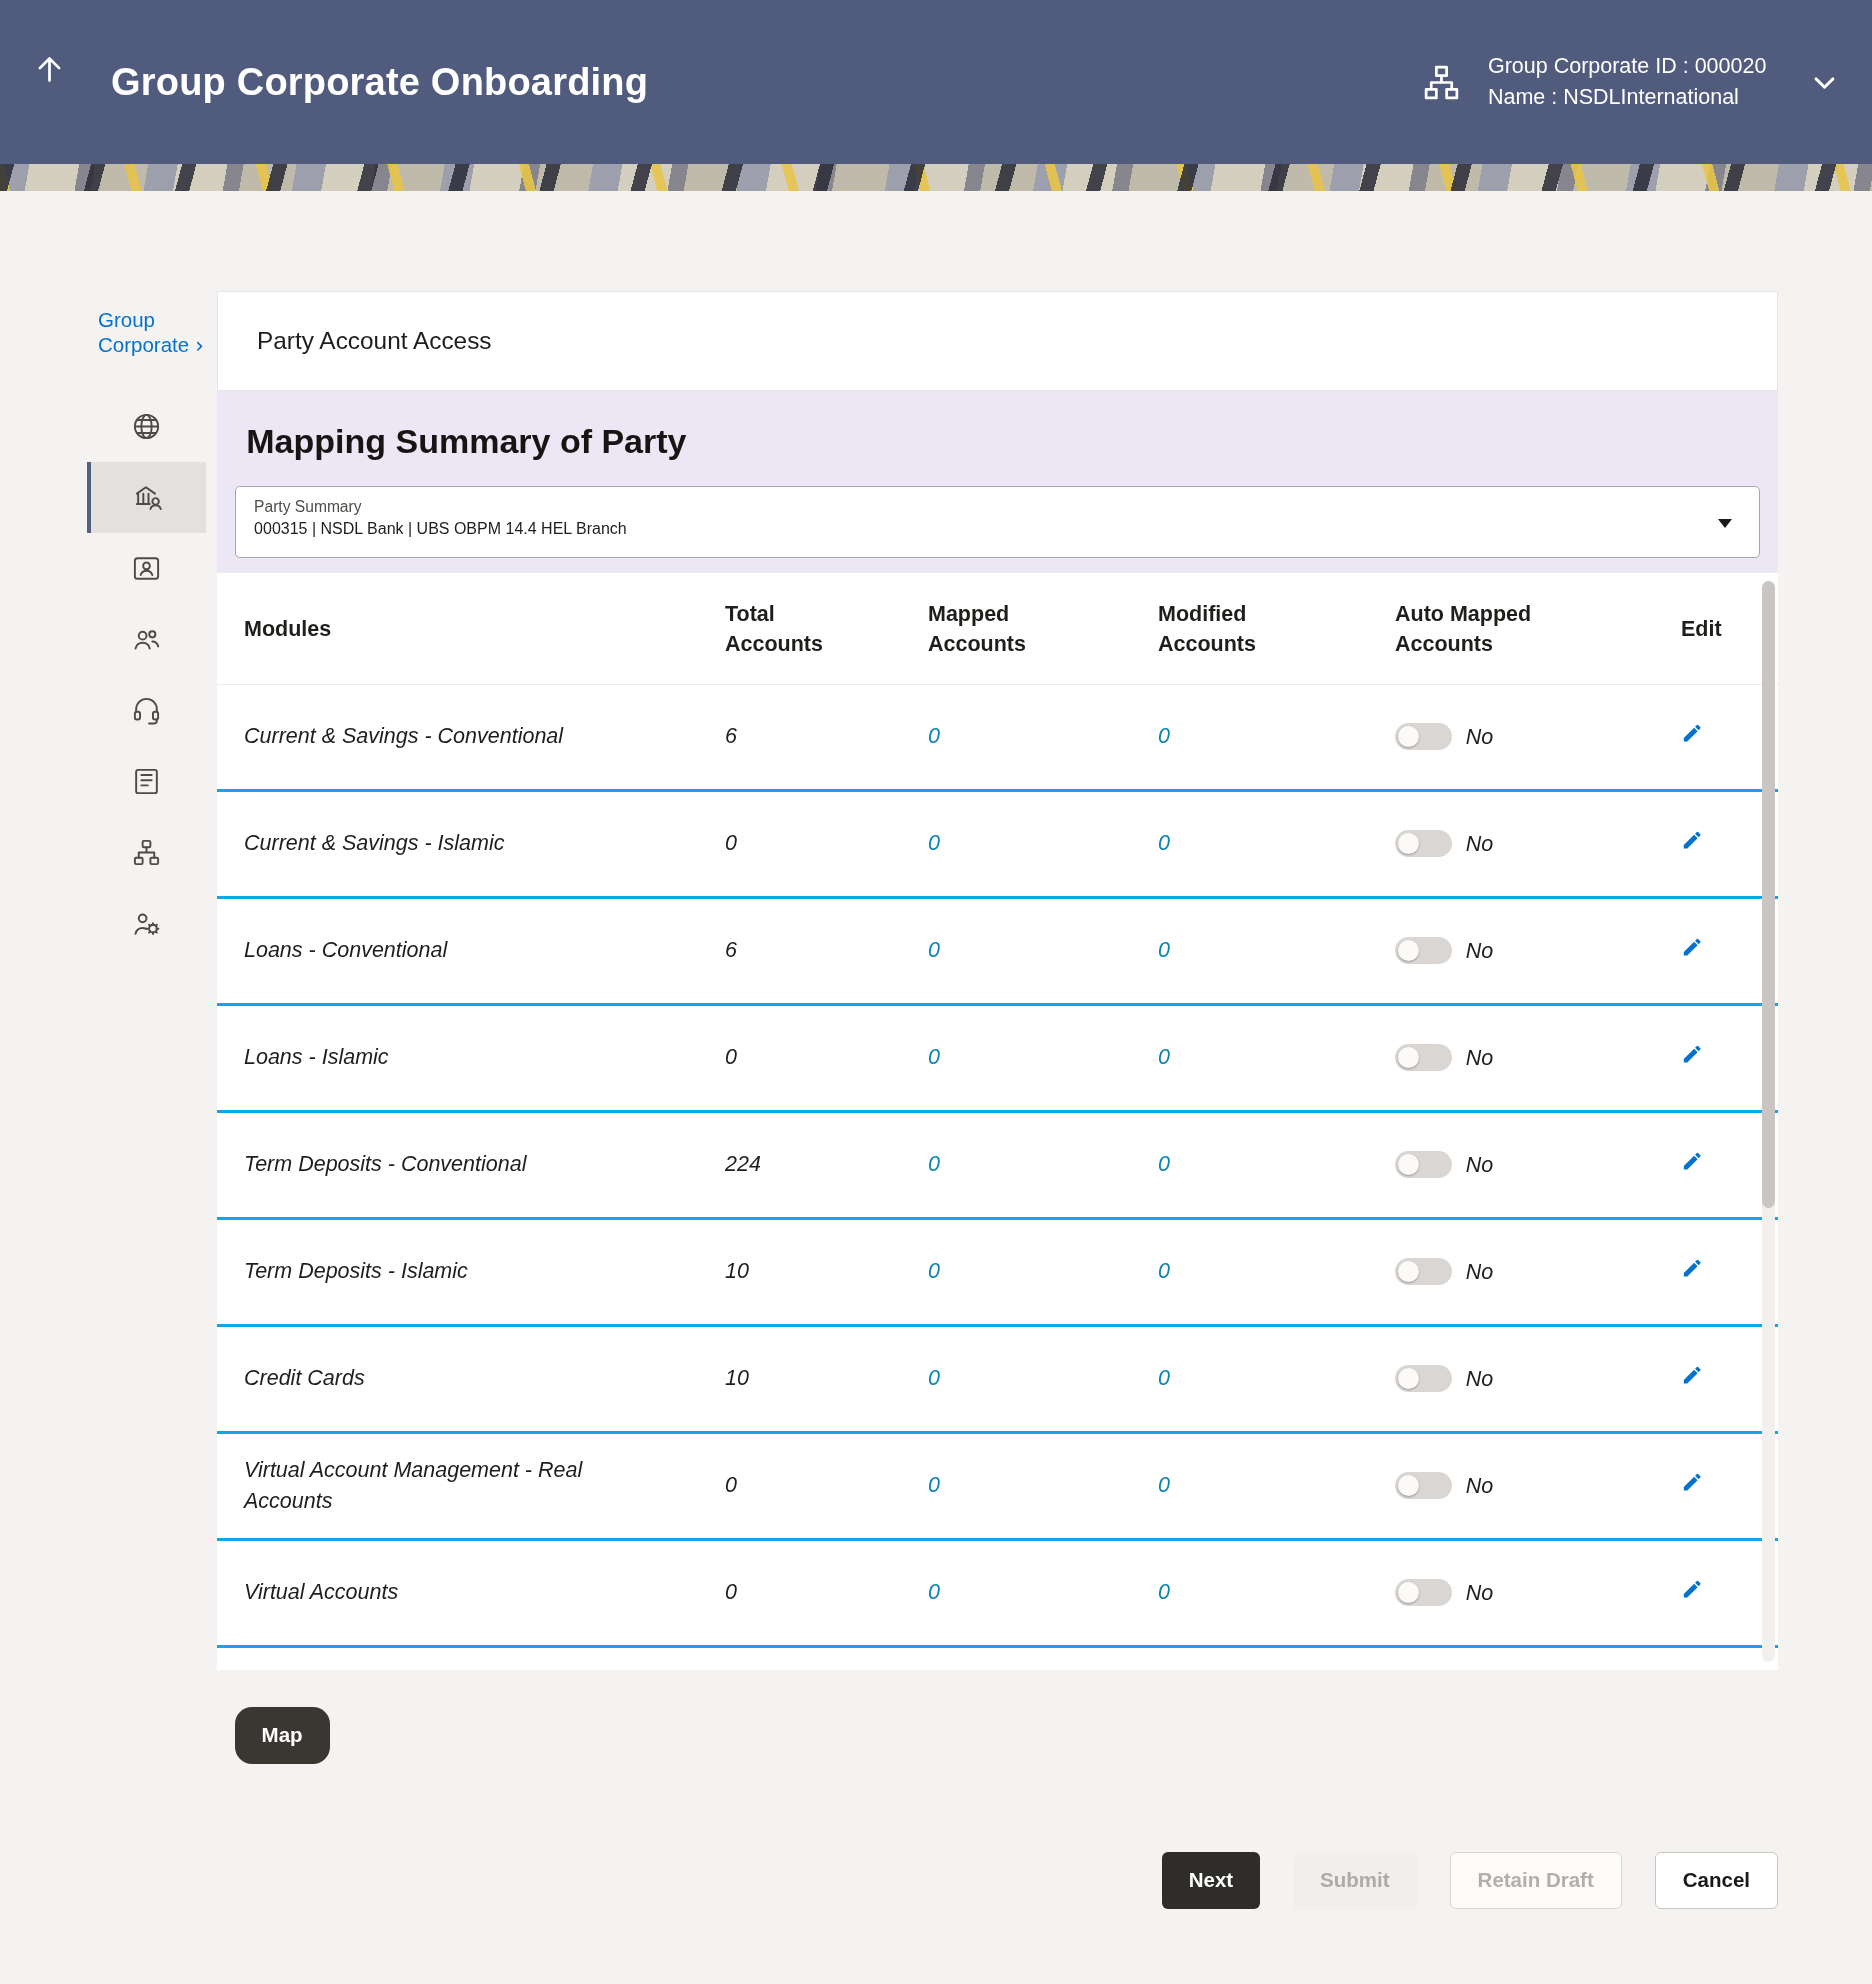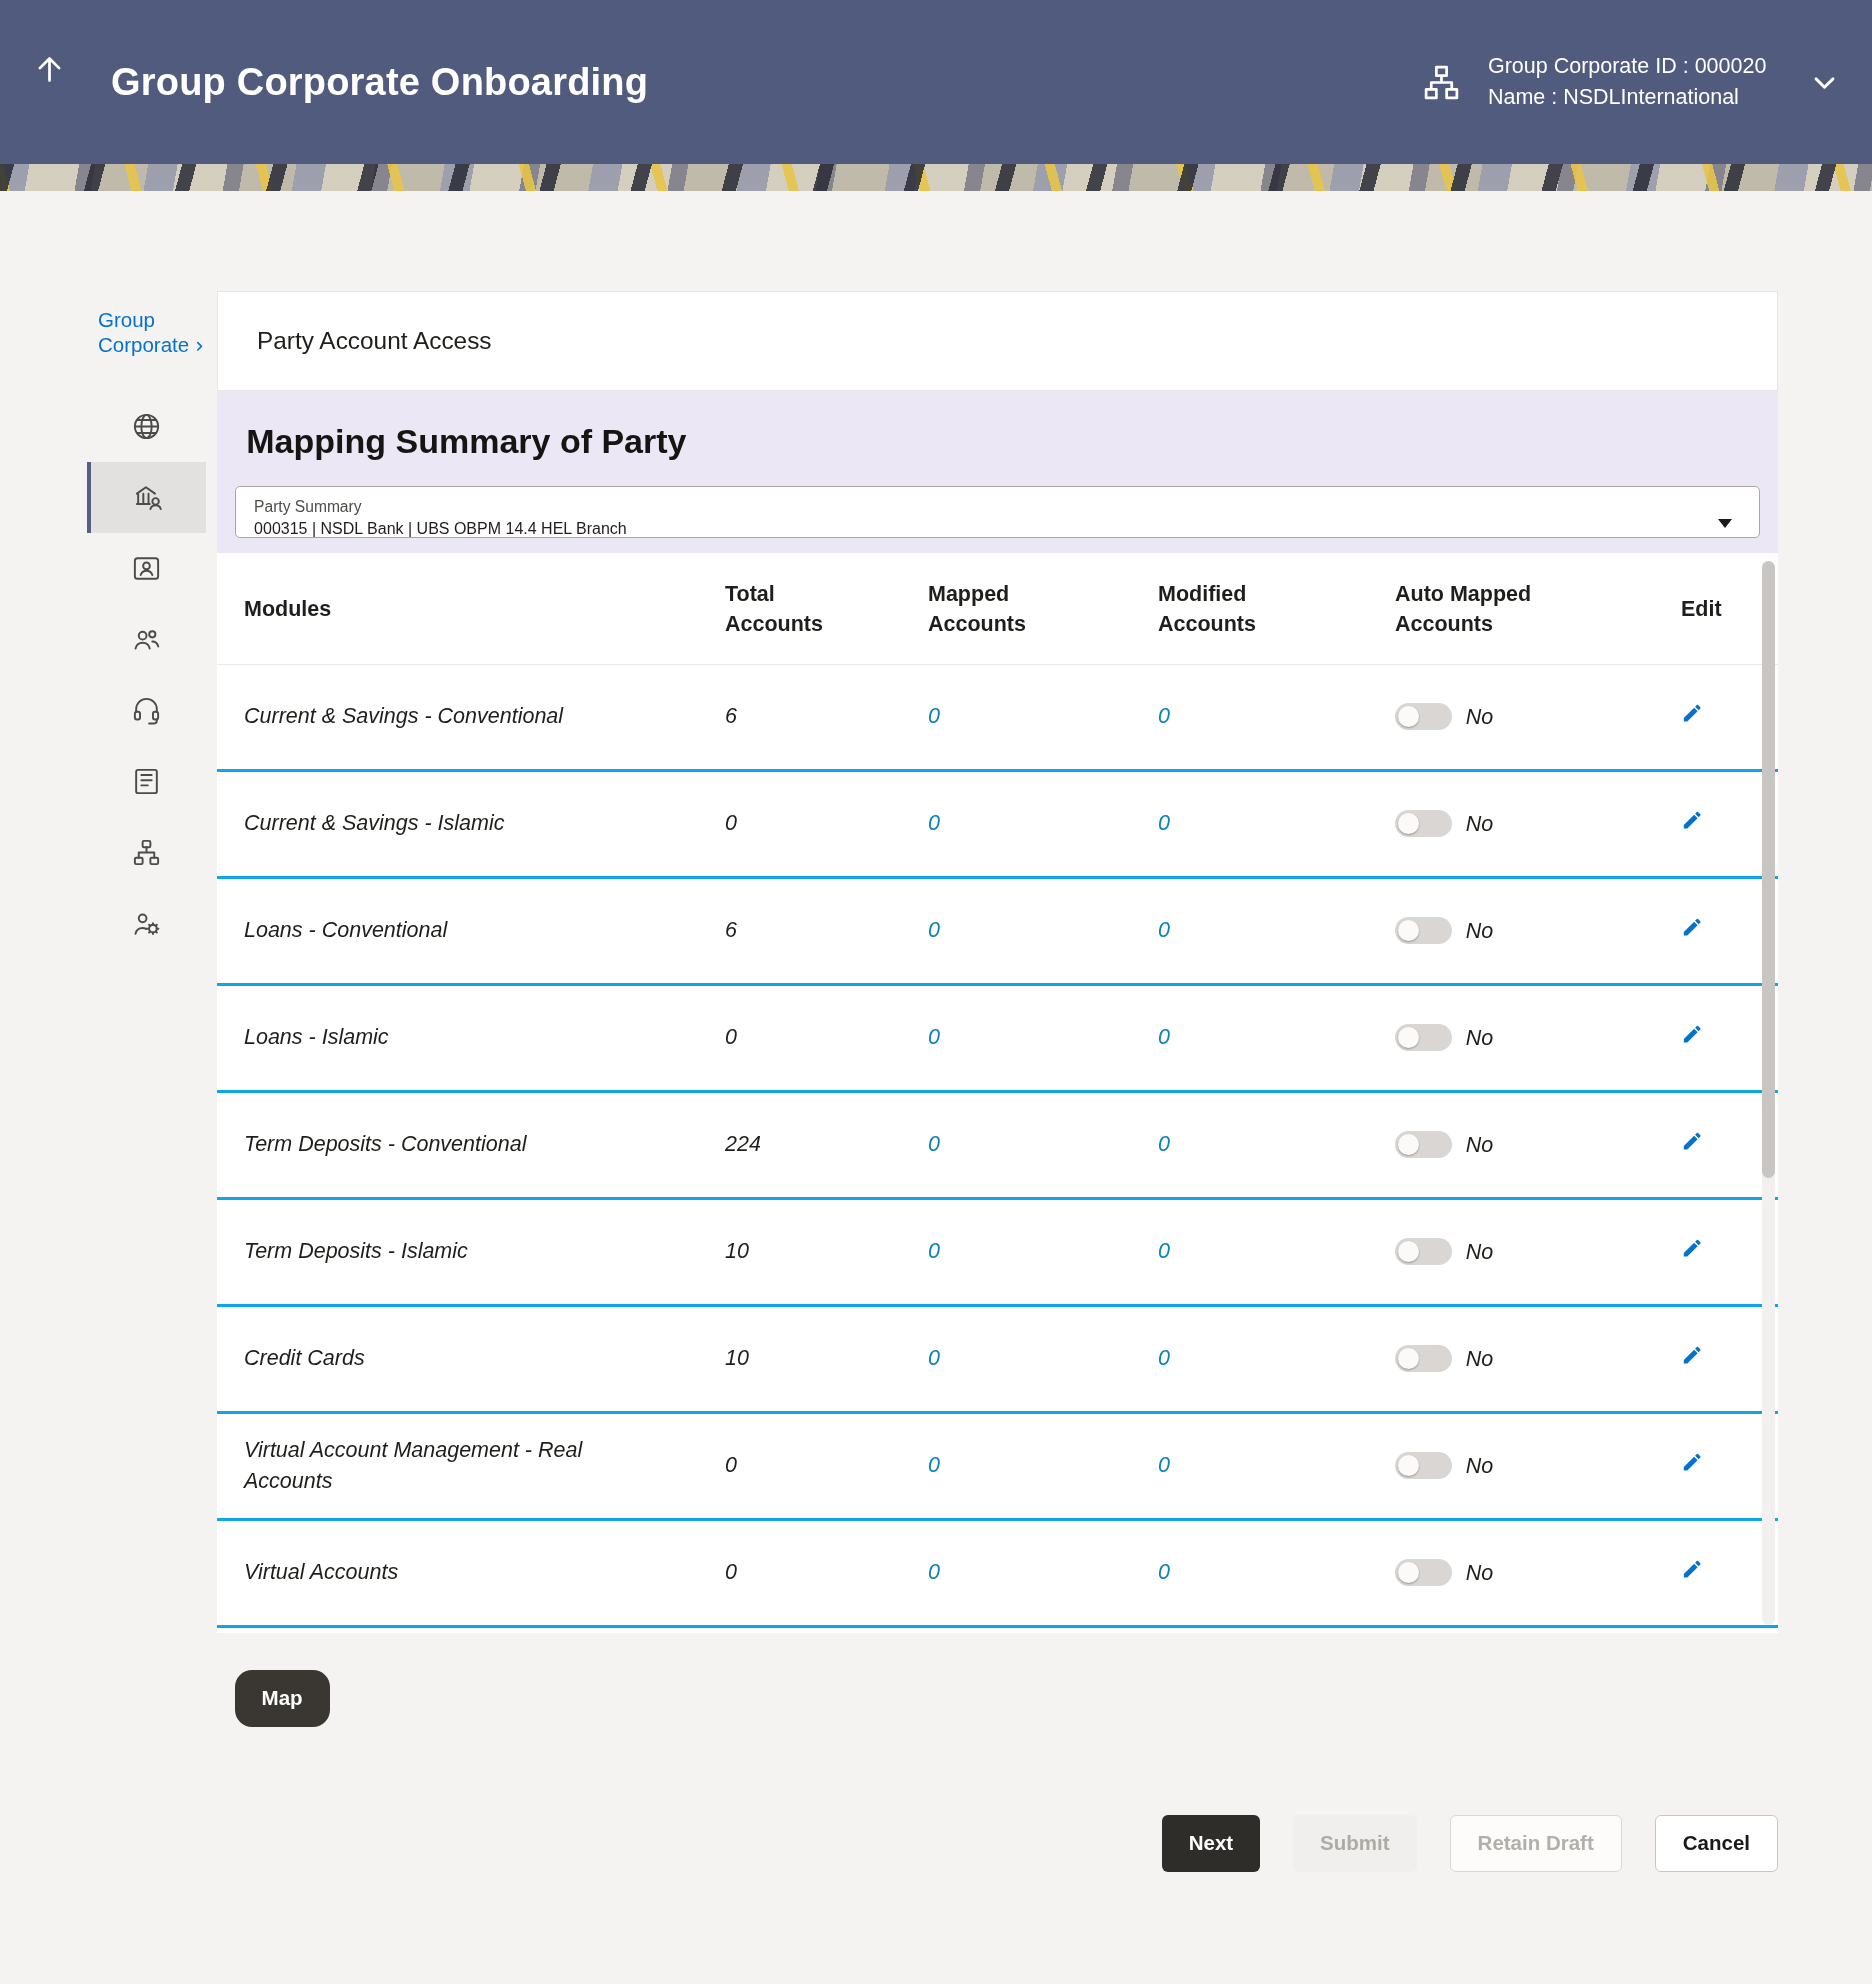--- a/index.html
+++ b/index.html
@@ -40,29 +40,29 @@
 
   main { width:1561px; flex:0 0 1561px; }
 
   .page-title-bar { background:#fff; border:1px solid #e7e5e3; height:100px; display:flex;
     align-items:center; padding-left:39px; font-size:24.4px; color:#201e1b; }
 
   .purple-section { background:#ece7f4; padding:25px 17.6px 15.6px 17.6px; }
   .section-title { font-size:34px; font-weight:700; margin:5.9px 0 25px 11.7px; color:#161513; }
 
   .dropdown { position:relative; background:#fff; border:1px solid #a9a7a5; border-radius:4.9px;
-    height:52px; cursor:pointer; }
+    height:72px; cursor:pointer; }
   .dd-label { font-size:15.6px; color:#4f4d49; padding:10.7px 0 0 18.5px; }
   .dd-value { font-size:16px; color:#201e1b; padding:4.9px 0 0 18.5px; }
   .dd-caret { position:absolute; right:27px; top:32px; width:0; height:0;
     border-left:7.8px solid transparent; border-right:7.8px solid transparent;
     border-top:9.8px solid #1a1a1a; }
 
   
-  .table-wrap { background:#fff; position:relative; padding-bottom:5px; }
+  .table-wrap { background:#fff; position:relative; padding-bottom:22px; }
   .trow, .thead { display:grid; grid-template-columns:481px 203px 230px 237px 286px 1fr;
     padding:0 45px 0 27px; align-items:center; }
   .thead { padding-top:27px; padding-bottom:25px; font-weight:700; font-size:21.5px;
     border-bottom:1px solid #eceae8; }
   .thead .hcell { max-width:146px; line-height:1.35; }
   .thead .hcell.first { max-width:none; }
   .trow { min-height:107px; border-bottom:3px solid #0ea5e9; font-size:21.5px;font-style:italic; }
   .cell.module { max-width:410px; line-height:1.4; padding-right:19.5px; }
   .cell.link { color:#0d82b5; cursor:pointer; }
   .cell.auto { display:flex; align-items:flex-end; gap:13.7px; }

